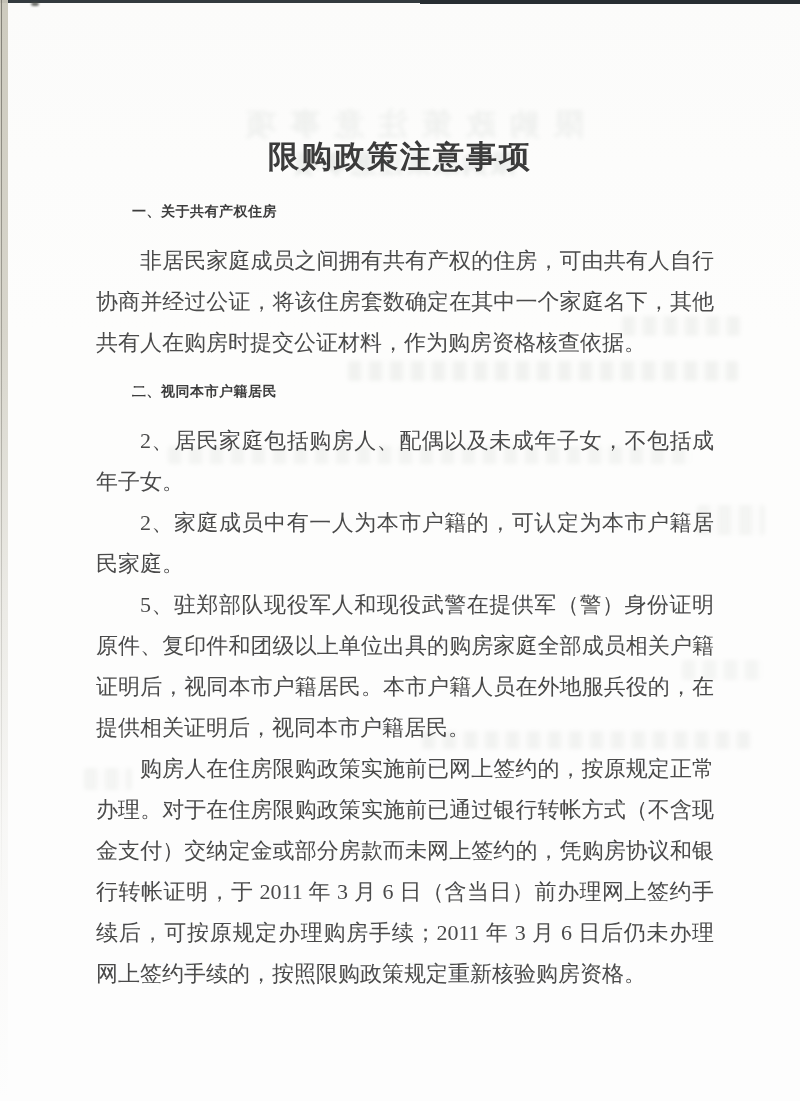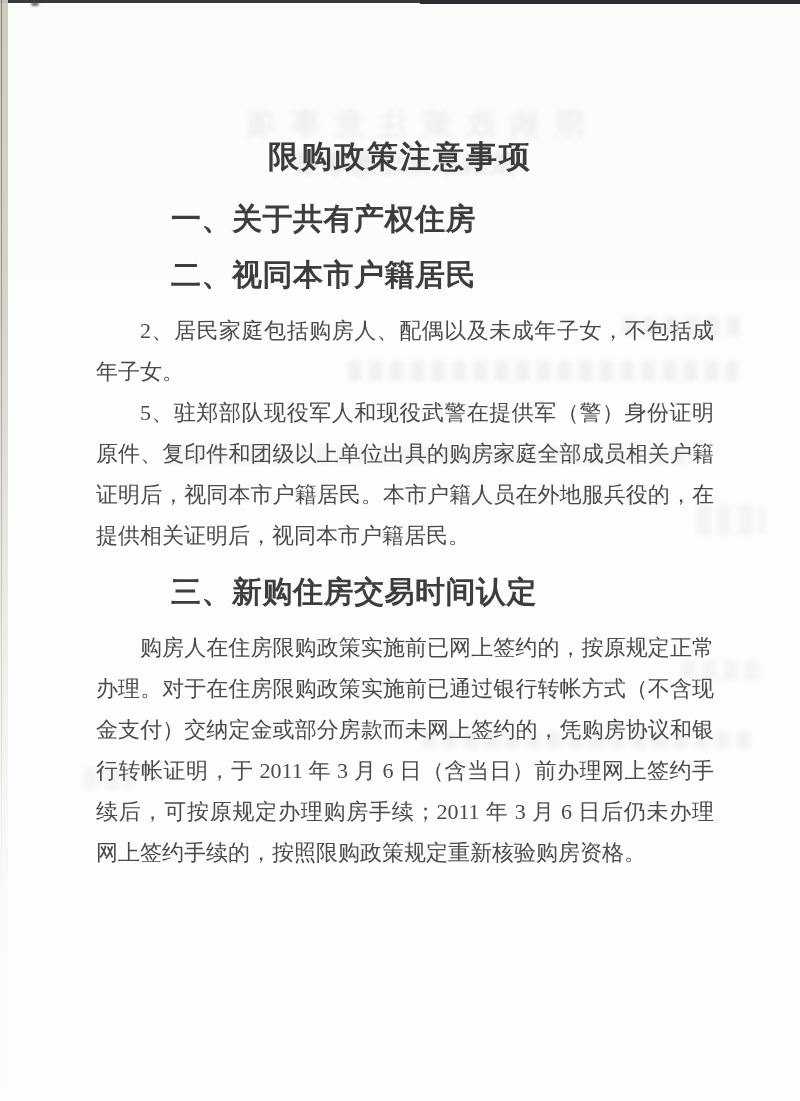--- a/index.html
+++ b/index.html
@@ -115,22 +115,22 @@
     font-size: 22px;
     line-height: 41px;
     text-align: justify;
     color: #4a4a4a;
   }
   .content p {
     margin: 0;
     text-indent: 2em;
   }
   .section-heading {
-    margin: 15px;
-    font-size: 30px;
+    margin: 8px;
+    font-size: 14px;
     line-height: 41px;
     text-indent: 2em;
     font-weight: 700;
     letter-spacing: 0.5px;
     color: #3d3d3d;
     font-family: "Liberation Sans", "DejaVu Sans", sans-serif;
   }
 </style>
 </head>
 <body>
@@ -151,23 +151,24 @@
   <div class="smudge smudge-4"></div>
   <div class="smudge smudge-5"></div>
   <div class="smudge smudge-6"></div>
   <div class="smudge smudge-7"></div>
 
   <div class="doc-title">限购政策注意事项</div>
 
   <div class="content">
 
     <h2 class="section-heading">一、关于共有产权住房</h2>
+    <p>非居民家庭成员之间拥有共有产权的住房，可由共有人自行协商并经过公证，将该住房套数确定在其中一个家庭名下，其他共有人在购房时提交公证材料，作为购房资格核查依据。</p>
 
     <h2 class="section-heading">二、视同本市户籍居民</h2>
     <p>2、居民家庭包括购房人、配偶以及未成年子女，不包括成年子女。</p>
+    <p>2、家庭成员中有一人为本市户籍的，可认定为本市户籍居民家庭。</p>
     <p>5、驻郑部队现役军人和现役武警在提供军（警）身份证明原件、复印件和团级以上单位出具的购房家庭全部成员相关户籍证明后，视同本市户籍居民。本市户籍人员在外地服兵役的，在提供相关证明后，视同本市户籍居民。</p>
 
-    <h2 class="section-heading">三、新购住房交易时间认定</h2>
     <p>购房人在住房限购政策实施前已网上签约的，按原规定正常办理。对于在住房限购政策实施前已通过银行转帐方式（不含现金支付）交纳定金或部分房款而未网上签约的，凭购房协议和银行转帐证明，于 2011 年 3 月 6 日（含当日）前办理网上签约手续后，可按原规定办理购房手续；2011 年 3 月 6 日后仍未办理网上签约手续的，按照限购政策规定重新核验购房资格。</p>
 
   </div>
 
 </div>
 
 </body></html>

